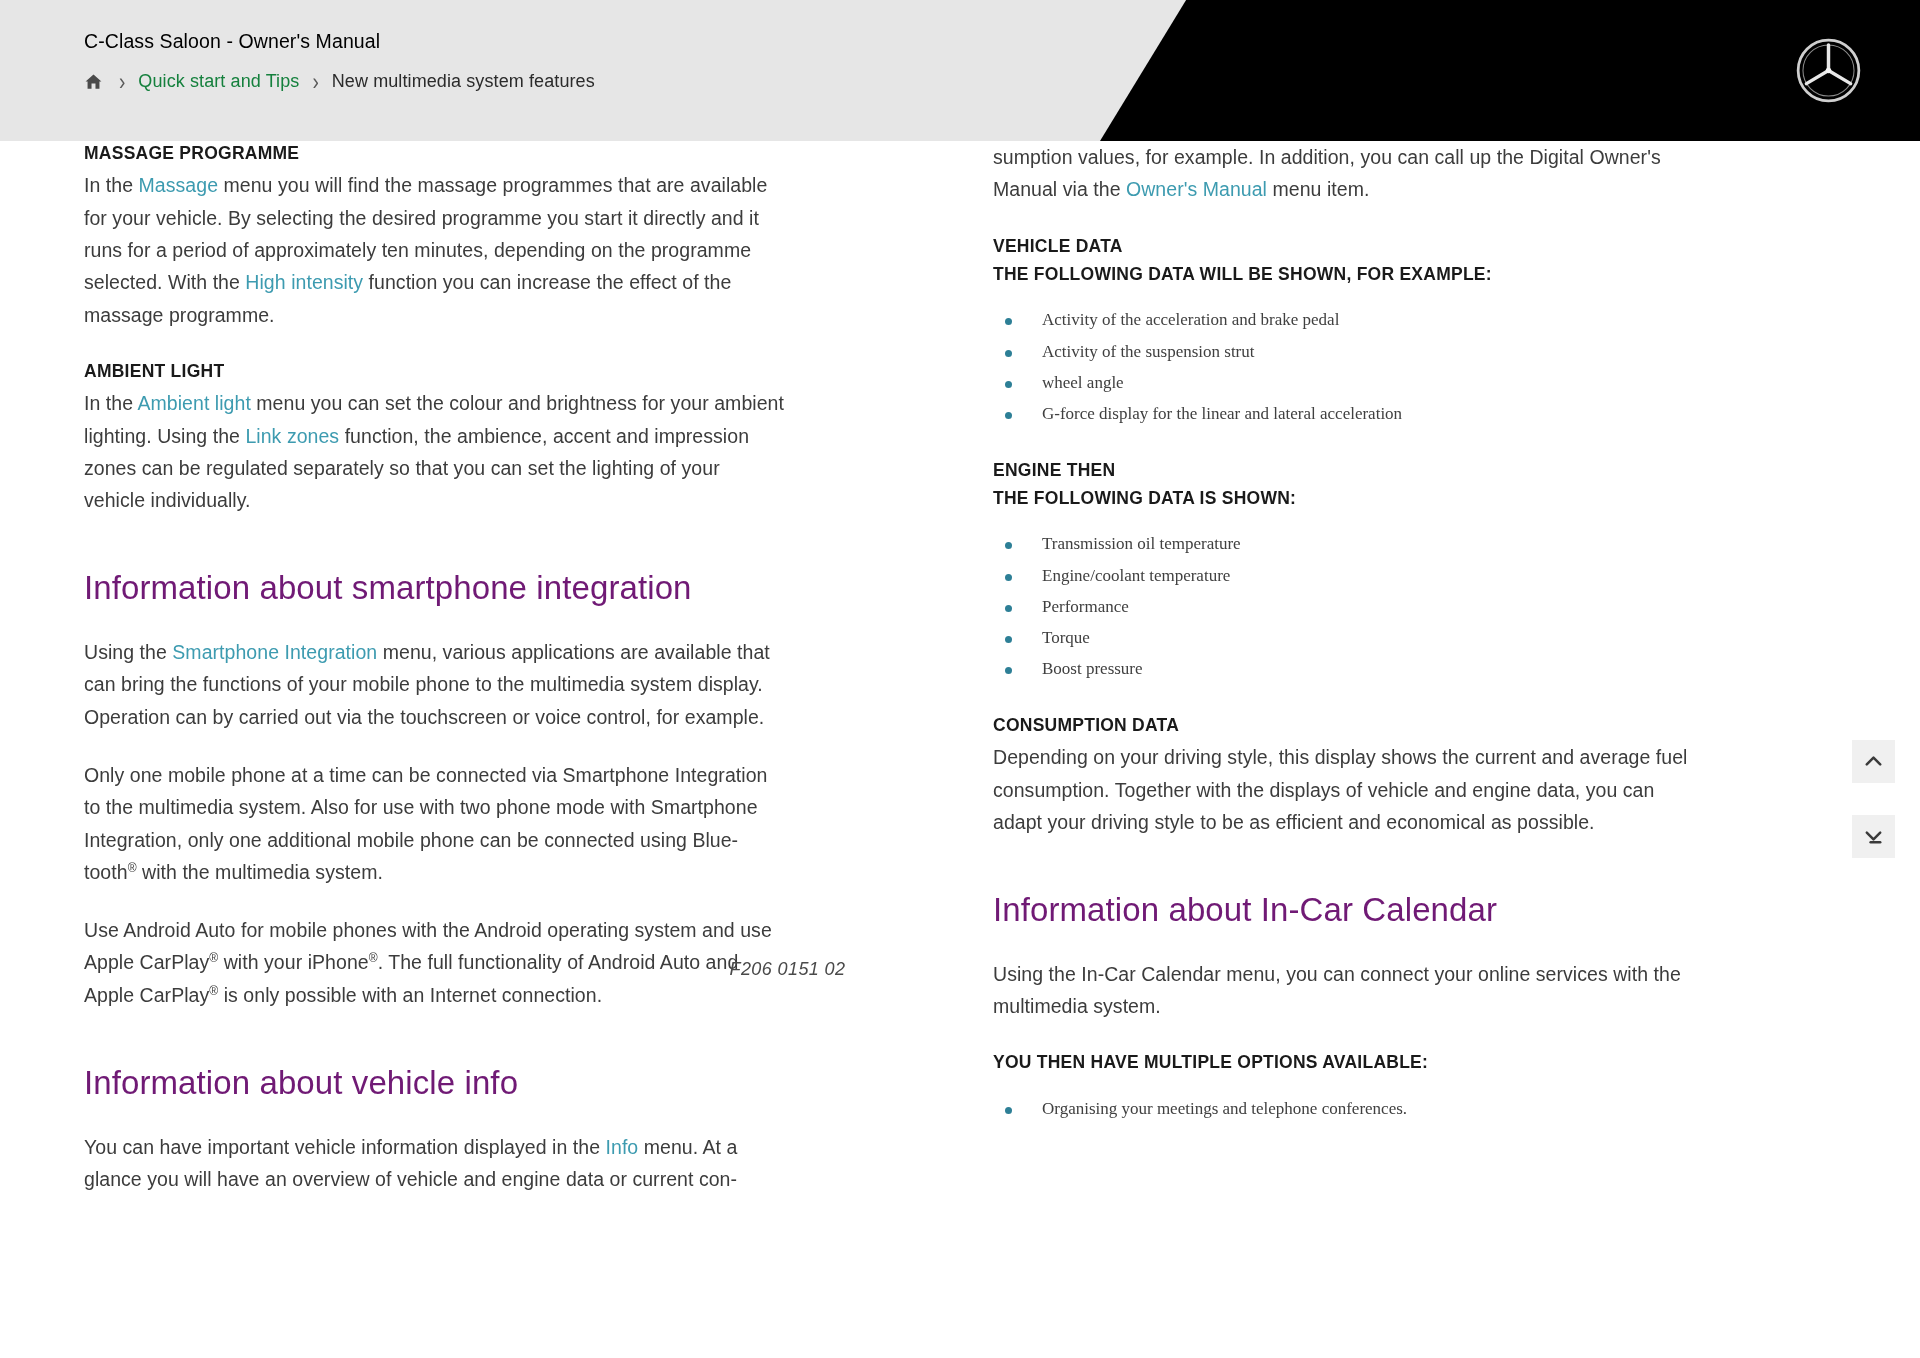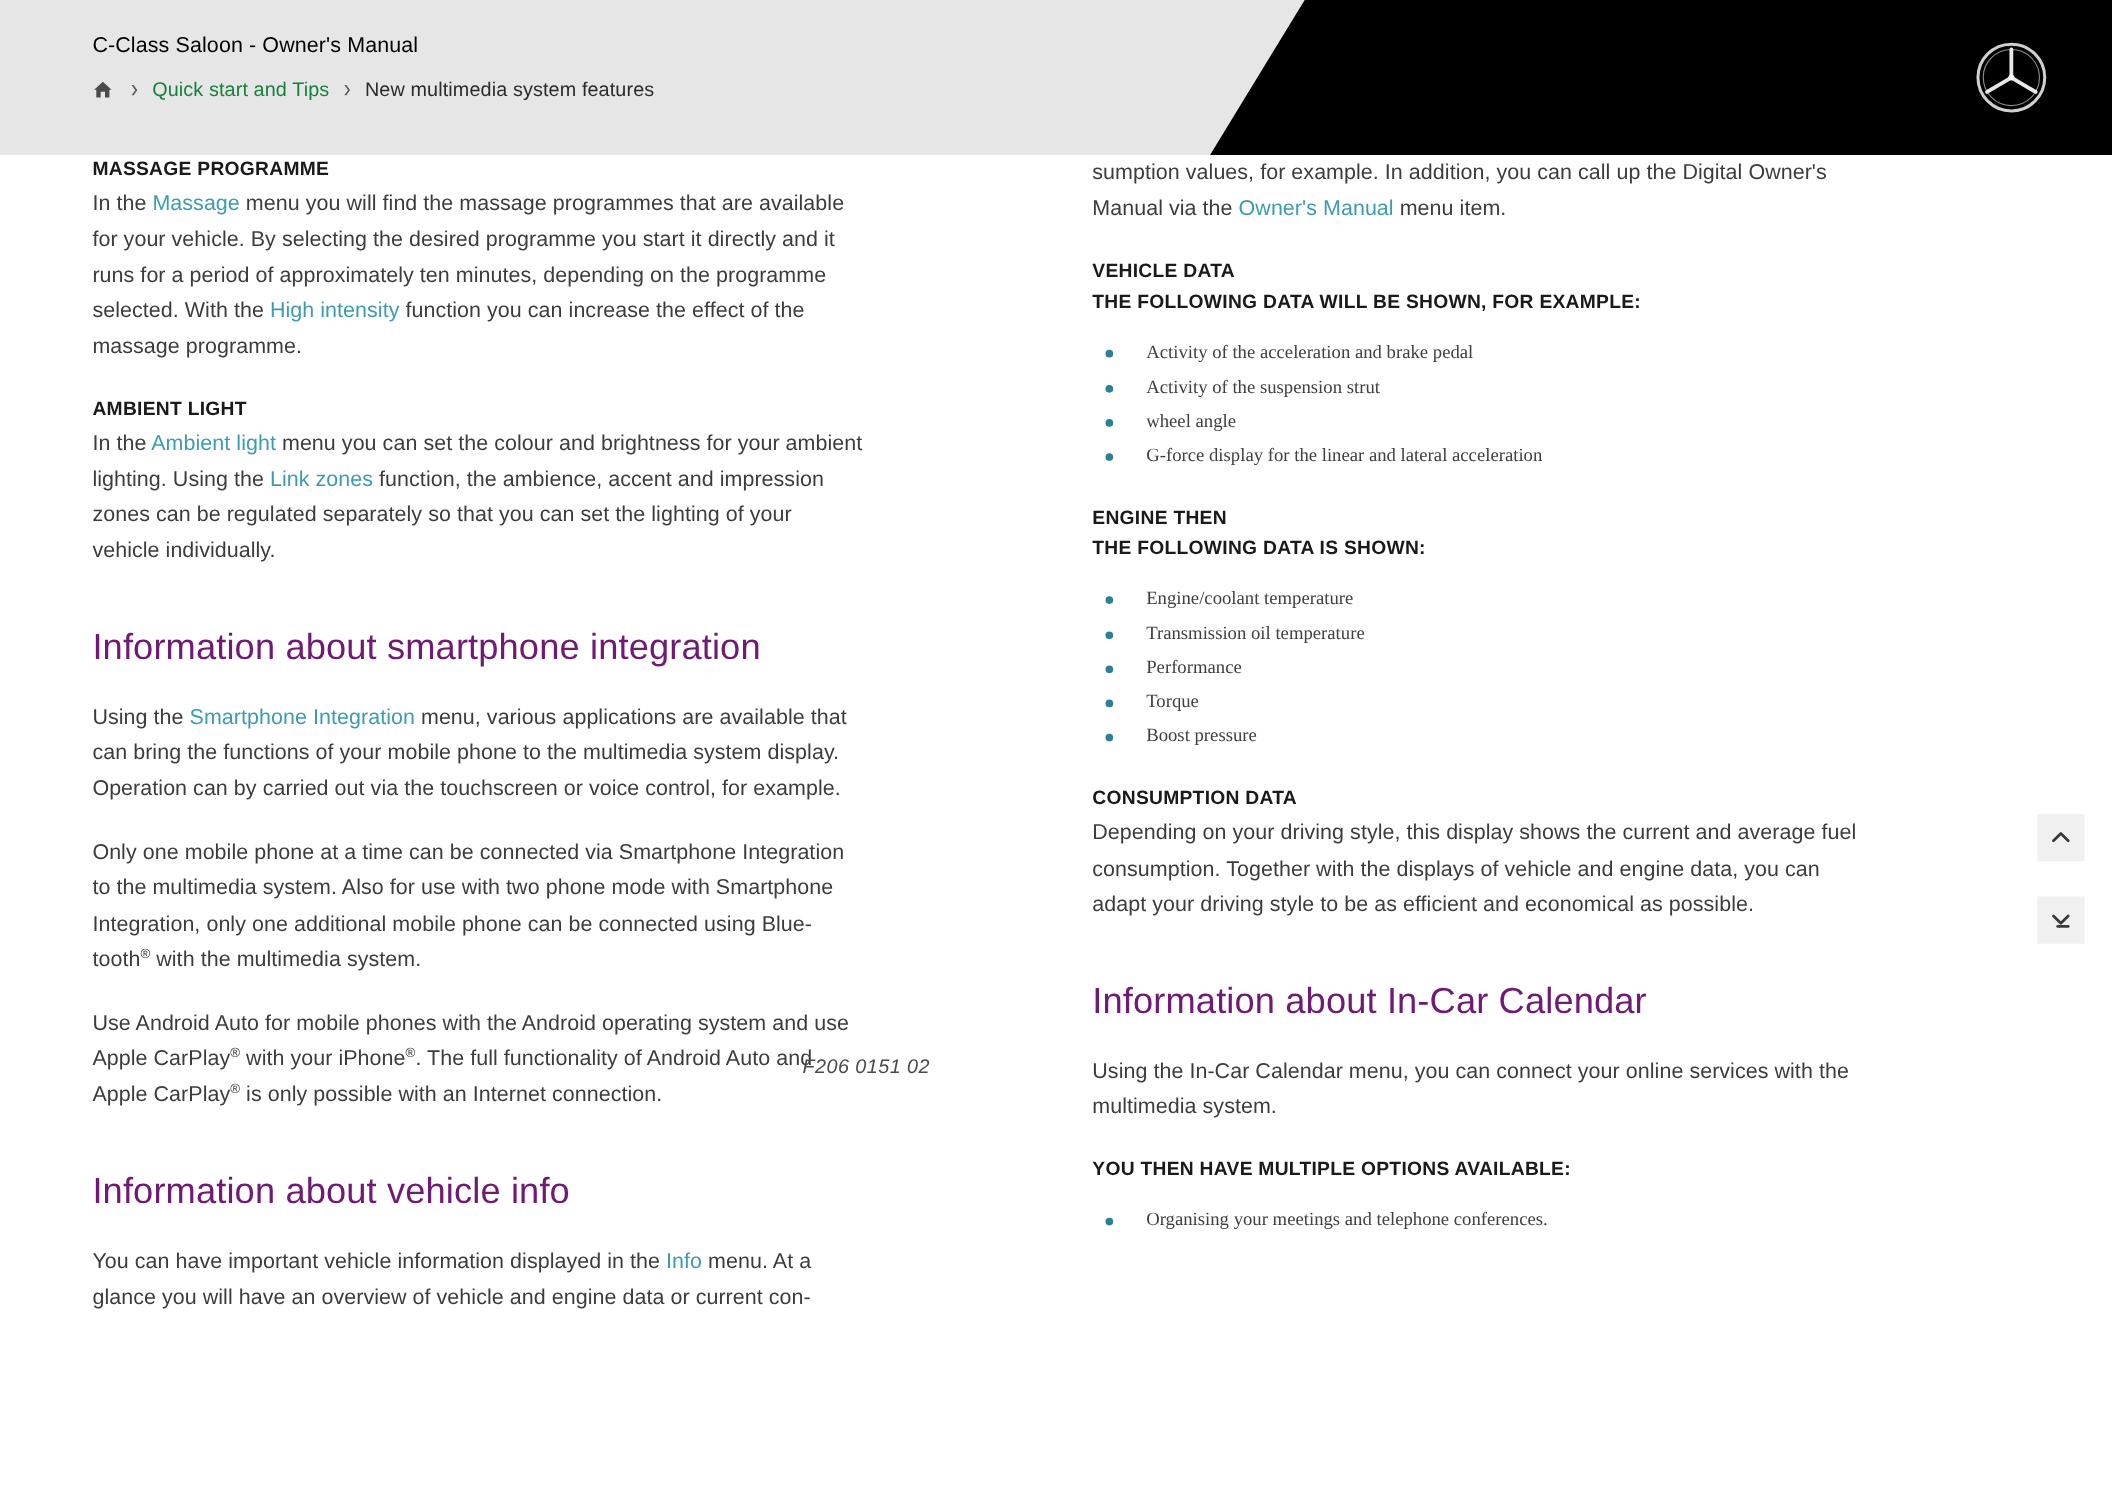--- a/index.html
+++ b/index.html
@@ -261,22 +261,22 @@
         <li>Activity of the acceleration and brake pedal</li>
         <li>Activity of the suspension strut</li>
         <li>wheel angle</li>
         <li>G-force display for the linear and lateral acceleration</li>
       </ul>
 
       <div class="subhead spaced">ENGINE THEN</div>
       <div class="subhead">THE FOLLOWING DATA IS SHOWN:</div>
 
       <ul class="bullets">
+        <li>Transmission oil temperature</li>
         <li>Engine/coolant temperature</li>
-        <li>Transmission oil temperature</li>
         <li>Performance</li>
         <li>Torque</li>
         <li>Boost pressure</li>
       </ul>
 
       <div class="subhead spaced">CONSUMPTION DATA</div>
       <p class="body">Depending on your driving style, this display shows the current and average fuel consumption. Together with the displays of vehicle and engine data, you can adapt your driving style to be as efficient and economical as possible.</p>
 
       <h2 class="section">Information about In-Car Calendar</h2>
 

